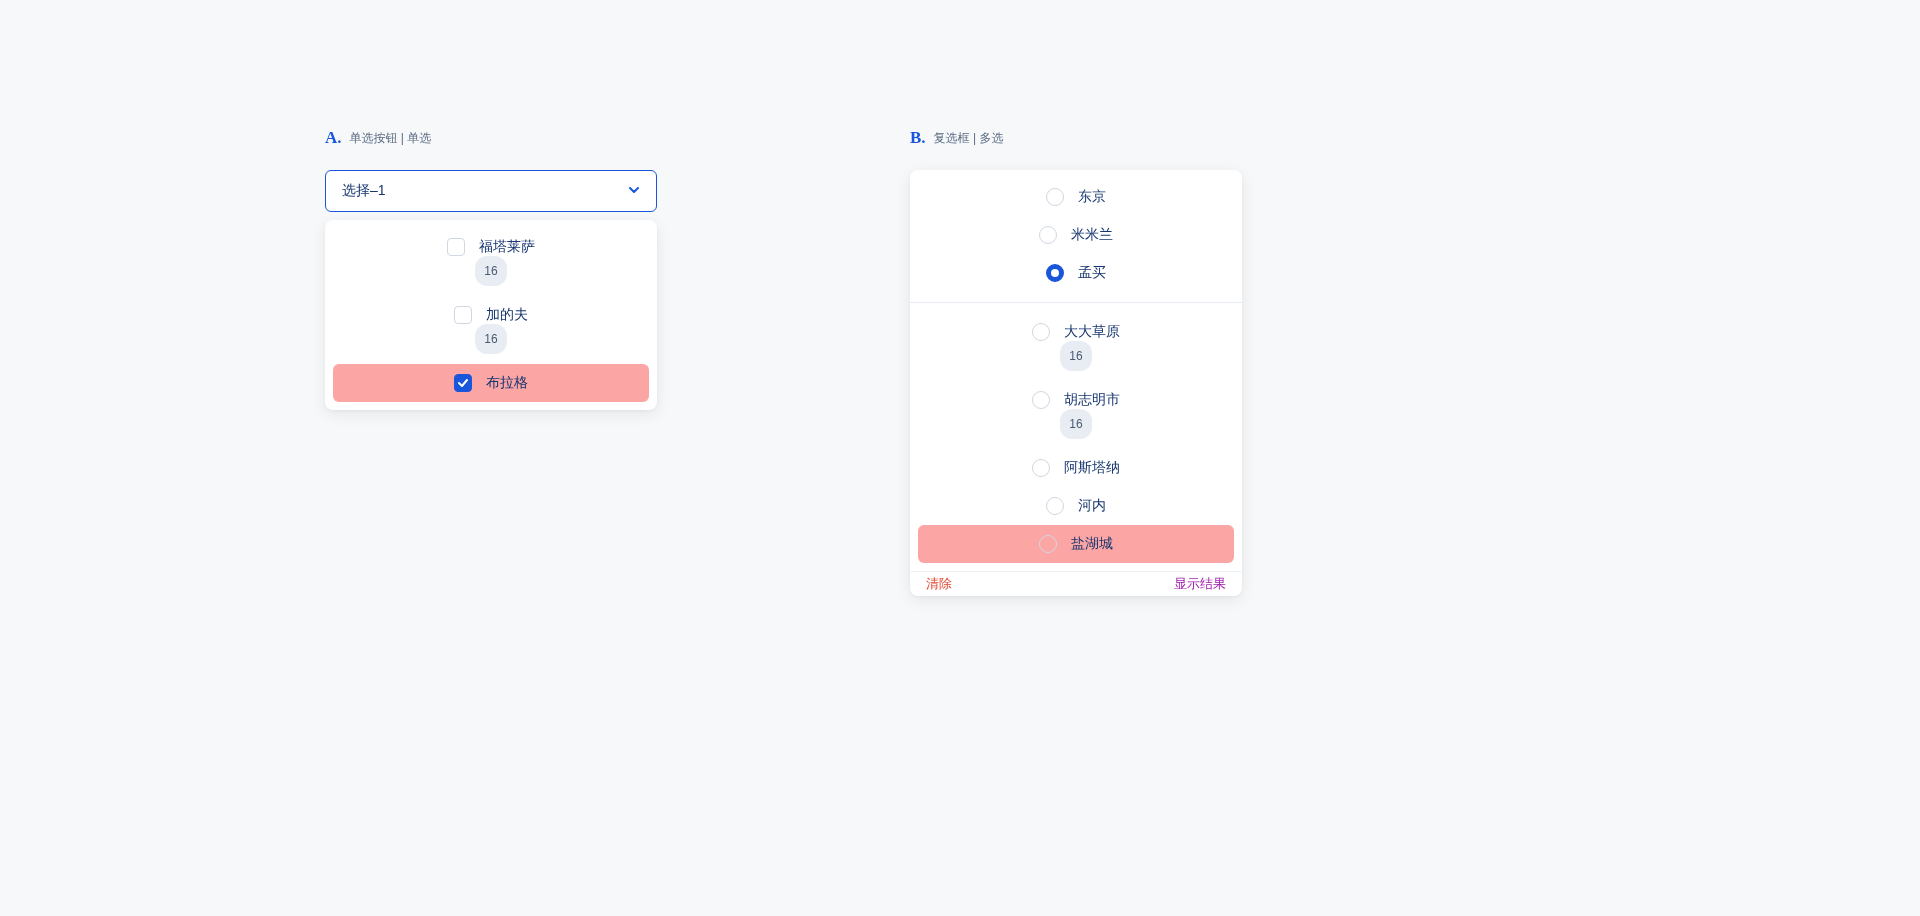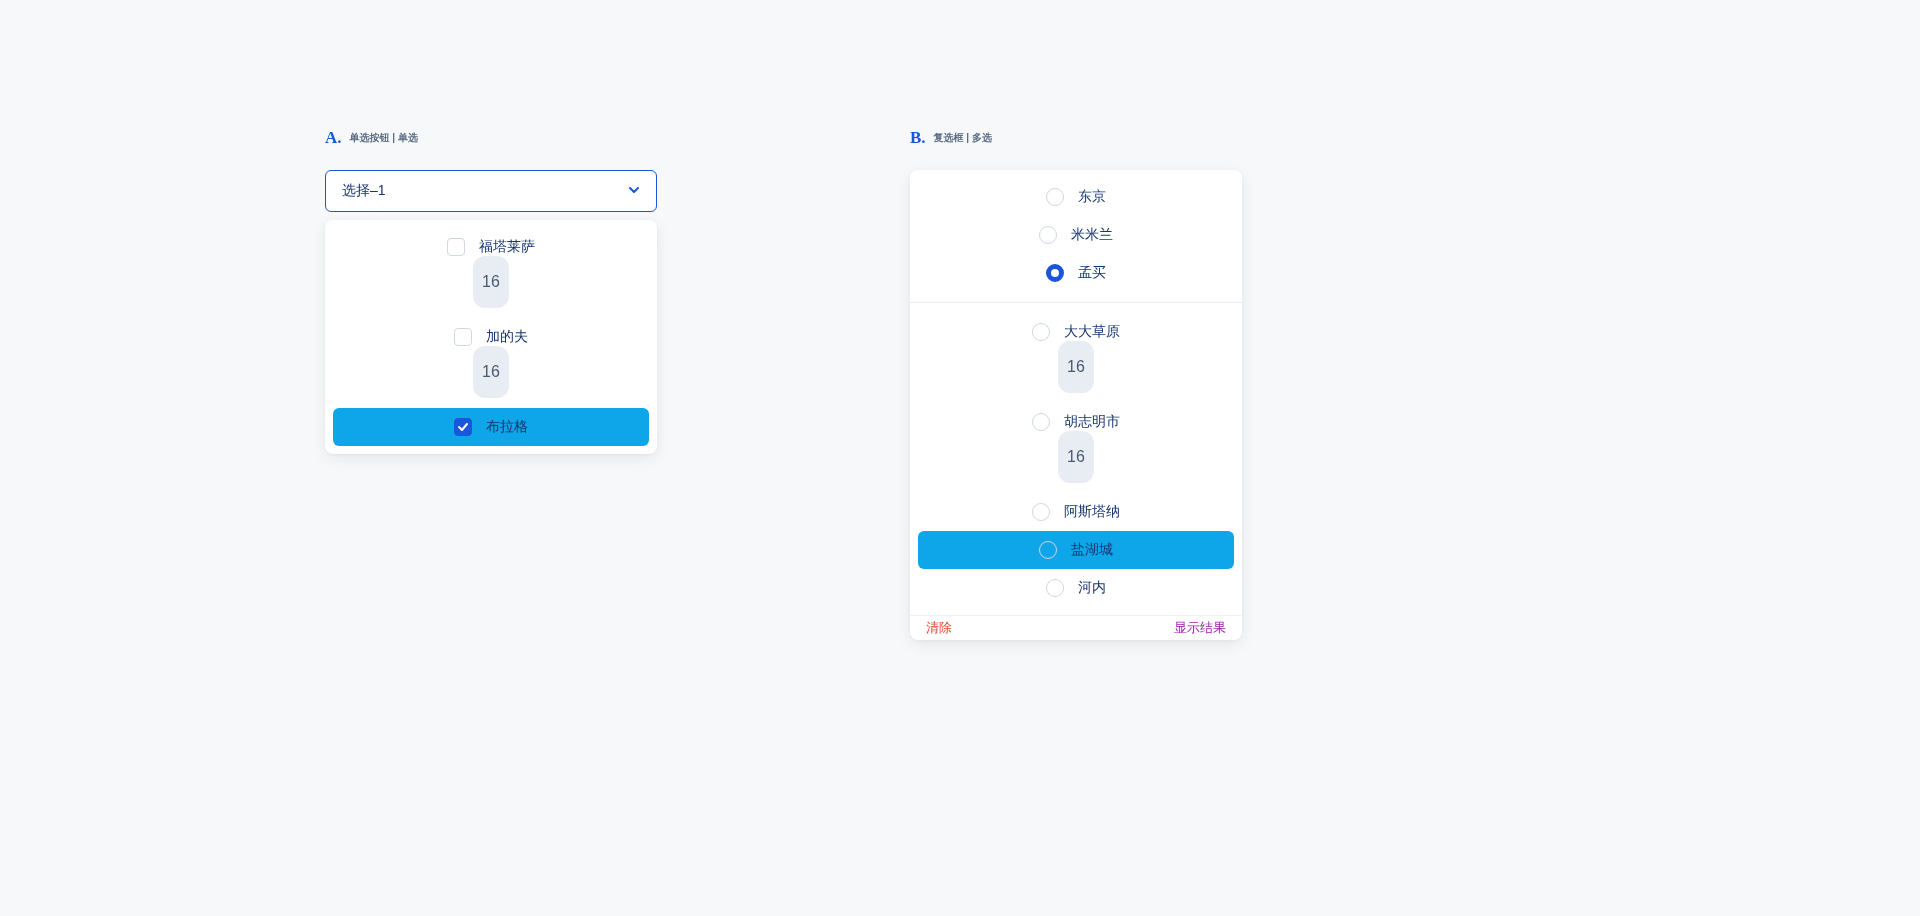--- a/index.html
+++ b/index.html
@@ -32,23 +32,22 @@
       gap: 8px;
       margin-bottom: 22px;
     }
     .section-letter {
       font-family: Georgia, "Times New Roman", serif;
       font-size: 17px;
       font-weight: bold;
       color: #1a56db;
     }
     .section-title {
-      font-size: 10px;
+      font-size: 12px;
       color: #5b6b82;
-      font-weight: bold;
     }
     .select-trigger {
       width: 100%;
       height: 42px;
       background: #ffffff;
       border: 1.5px solid #1a56db;
       border-radius: 6px;
       display: flex;
       align-items: center;
       justify-content: space-between;
@@ -75,21 +74,21 @@
     .option-item {
       display: flex;
       align-items: center;
       justify-content: space-between;
       padding: 10px 8px;
       border-radius: 6px;
       cursor: pointer;
       flex-direction: column;
     }
     .option-item.highlighted {
-      background: #0ea5e9;
+      background: #fca5a5;
     }
     .option-left {
       display: flex;
       align-items: center;
       gap: 14px;
     }
     .checkbox {
       width: 18px;
       height: 18px;
       border: 1.5px solid #d0d7e2;
@@ -120,22 +119,22 @@
       border-color: #1a56db;
       border-width: 5px;
     }
     .option-label {
       font-size: 14px;
       color: #16366f;
     }
     .badge {
       background: #e8edf3;
       color: #4a5a73;
-      font-size: 16px;
-      padding: 17px 9px;
+      font-size: 12px;
+      padding: 8px 9px;
       border-radius: 12px;
     }
     .group-divider {
       height: 1px;
       background: #e8edf3;
       margin: 2px 0;
     }
     .footer {
       display: flex;
       justify-content: space-between;
@@ -245,30 +244,30 @@
             <span class="option-label">胡志明市</span>
           </div>
           <span class="badge">16</span>
         </div>
         <div class="option-item">
           <div class="option-left">
             <div class="radio"></div>
             <span class="option-label">阿斯塔纳</span>
           </div>
         </div>
+        <div class="option-item">
+          <div class="option-left">
+            <div class="radio"></div>
+            <span class="option-label">河内</span>
+          </div>
+        </div>
         <div class="option-item highlighted">
           <div class="option-left">
             <div class="radio"></div>
             <span class="option-label">盐湖城</span>
-          </div>
-        </div>
-        <div class="option-item">
-          <div class="option-left">
-            <div class="radio"></div>
-            <span class="option-label">河内</span>
           </div>
         </div>
       </div>
     <div class="footer">
       <button class="clear-btn">清除</button>
       <button class="result-btn">显示结果</button>
     </div>
   </div>
 </div>
 

